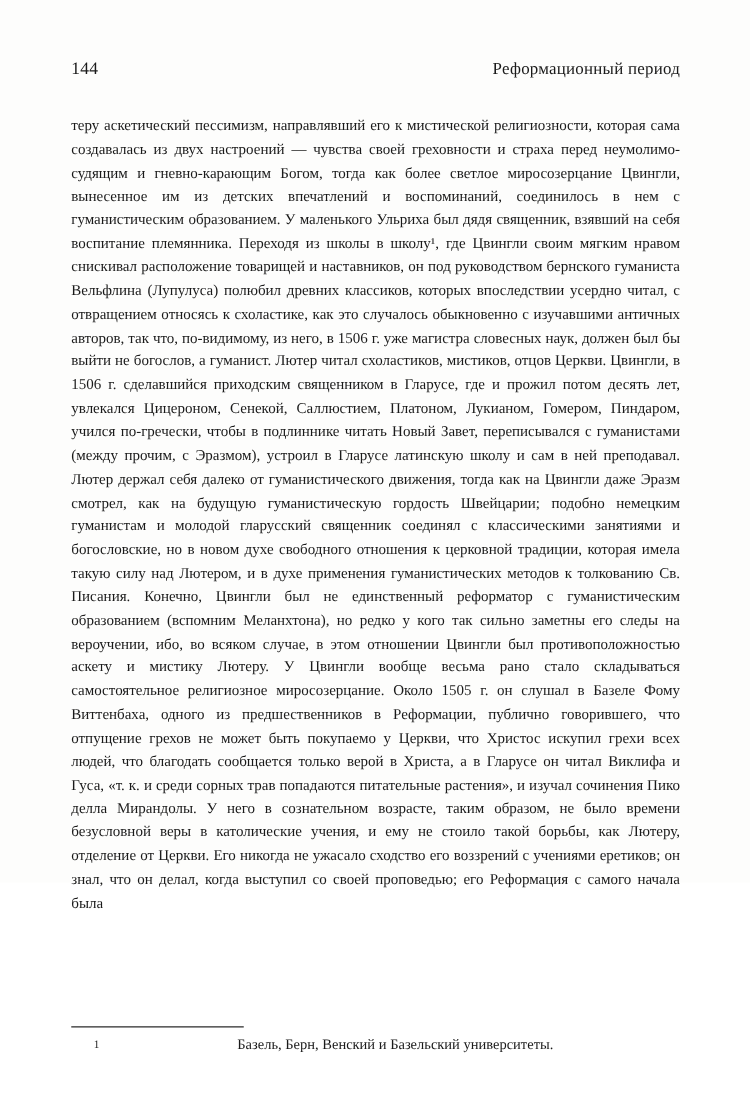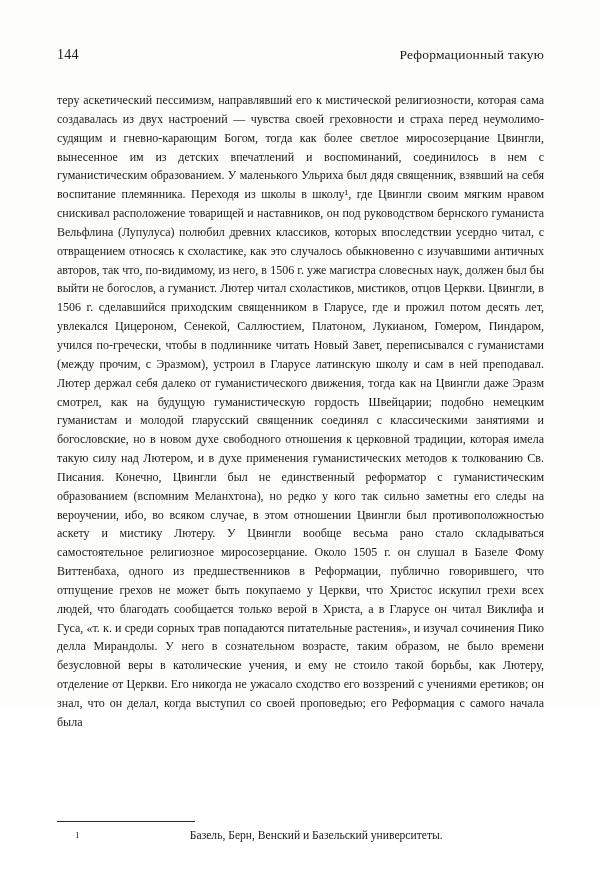--- a/index.html
+++ b/index.html
@@ -83,21 +83,21 @@
     text-align: center;
   }
 </style>
 </head>
 <body>
 
 <div class="page">
 
   <div class="header">
     <span class="page-num">144</span>
-    <span class="running-title">Реформационный такую</span>
+    <span class="running-title">Реформационный период</span>
   </div>
 
   <div class="body-text">
     <p>теру аскетический пессимизм, направлявший его к мистической религиозности, которая сама создавалась из двух настроений — чувства своей греховности и страха перед неумолимо-судящим и гневно-карающим Богом, тогда как более светлое миросозерцание Цвингли, вынесенное им из детских впечатлений и воспоминаний, соединилось в нем с гуманистическим образованием. У маленького Ульриха был дядя священник, взявший на себя воспитание племянника. Переходя из школы в школу¹, где Цвингли своим мягким нравом снискивал расположение товарищей и наставников, он под руководством бернского гуманиста Вельфлина (Лупулуса) полюбил древних классиков, которых впоследствии усердно читал, с отвращением относясь к схоластике, как это случалось обыкновенно с изучавшими античных авторов, так что, по-видимому, из него, в 1506 г. уже магистра словесных наук, должен был бы выйти не богослов, а гуманист. Лютер читал схоластиков, мистиков, отцов Церкви. Цвингли, в 1506 г. сделавшийся приходским священником в Гларусе, где и прожил потом десять лет, увлекался Цицероном, Сенекой, Саллюстием, Платоном, Лукианом, Гомером, Пиндаром, учился по-гречески, чтобы в подлиннике читать Новый Завет, переписывался с гуманистами (между прочим, с Эразмом), устроил в Гларусе латинскую школу и сам в ней преподавал. Лютер держал себя далеко от гуманистического движения, тогда как на Цвингли даже Эразм смотрел, как на будущую гуманистическую гордость Швейцарии; подобно немецким гуманистам и молодой гларусский священник соединял с классическими занятиями и богословские, но в новом духе свободного отношения к церковной традиции, которая имела такую силу над Лютером, и в духе применения гуманистических методов к толкованию Св. Писания. Конечно, Цвингли был не единственный реформатор с гуманистическим образованием (вспомним Меланхтона), но редко у кого так сильно заметны его следы на вероучении, ибо, во всяком случае, в этом отношении Цвингли был противоположностью аскету и мистику Лютеру. У Цвингли вообще весьма рано стало складываться самостоятельное религиозное миросозерцание. Около 1505 г. он слушал в Базеле Фому Виттенбаха, одного из предшественников в Реформации, публично говорившего, что отпущение грехов не может быть покупаемо у Церкви, что Христос искупил грехи всех людей, что благодать сообщается только верой в Христа, а в Гларусе он читал Виклифа и Гуса, «т. к. и среди сорных трав попадаются питательные растения», и изучал сочинения Пико делла Мирандолы. У него в сознательном возрасте, таким образом, не было времени безусловной веры в католические учения, и ему не стоило такой борьбы, как Лютеру, отделение от Церкви. Его никогда не ужасало сходство его воззрений с учениями еретиков; он знал, что он делал, когда выступил со своей проповедью; его Реформация с самого начала была</p>
   </div>
 
   <div class="footnote-rule"></div>
 
   <div class="footnote">
     <span class="fn-marker">1</span>

